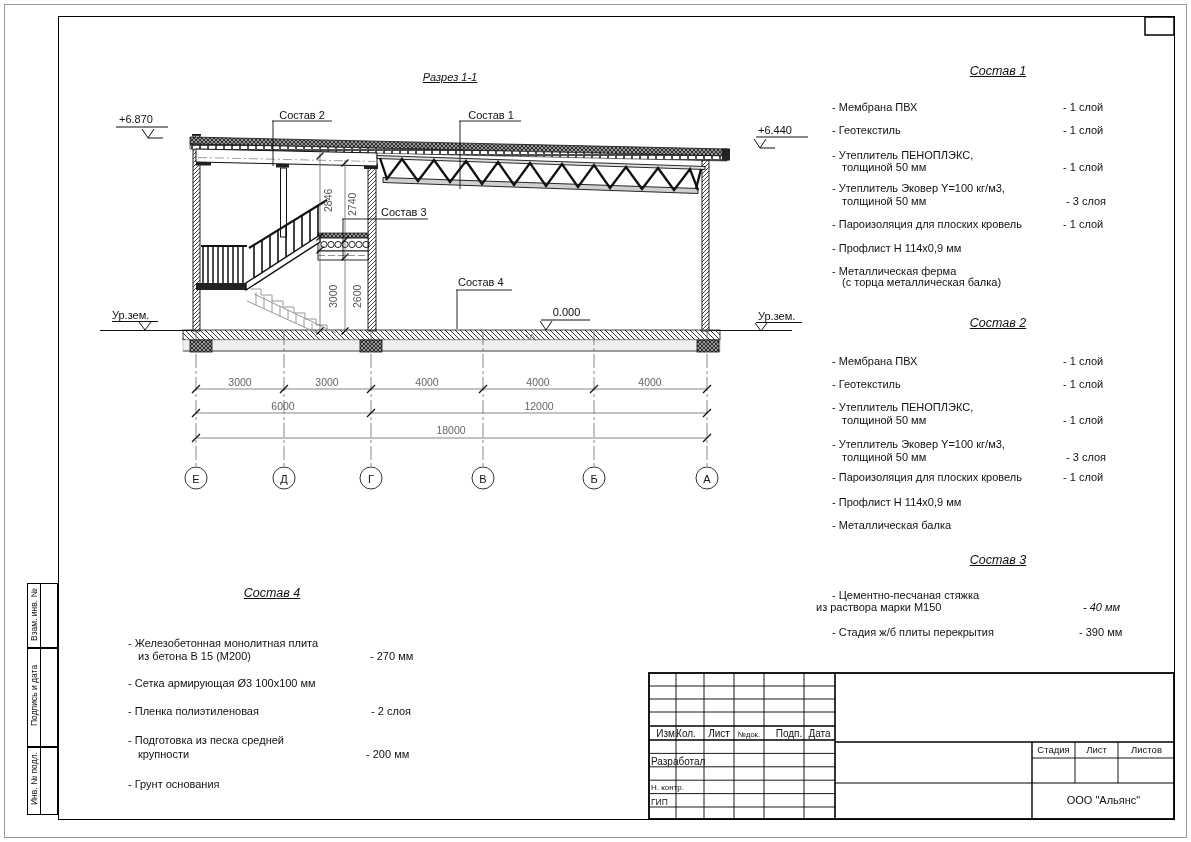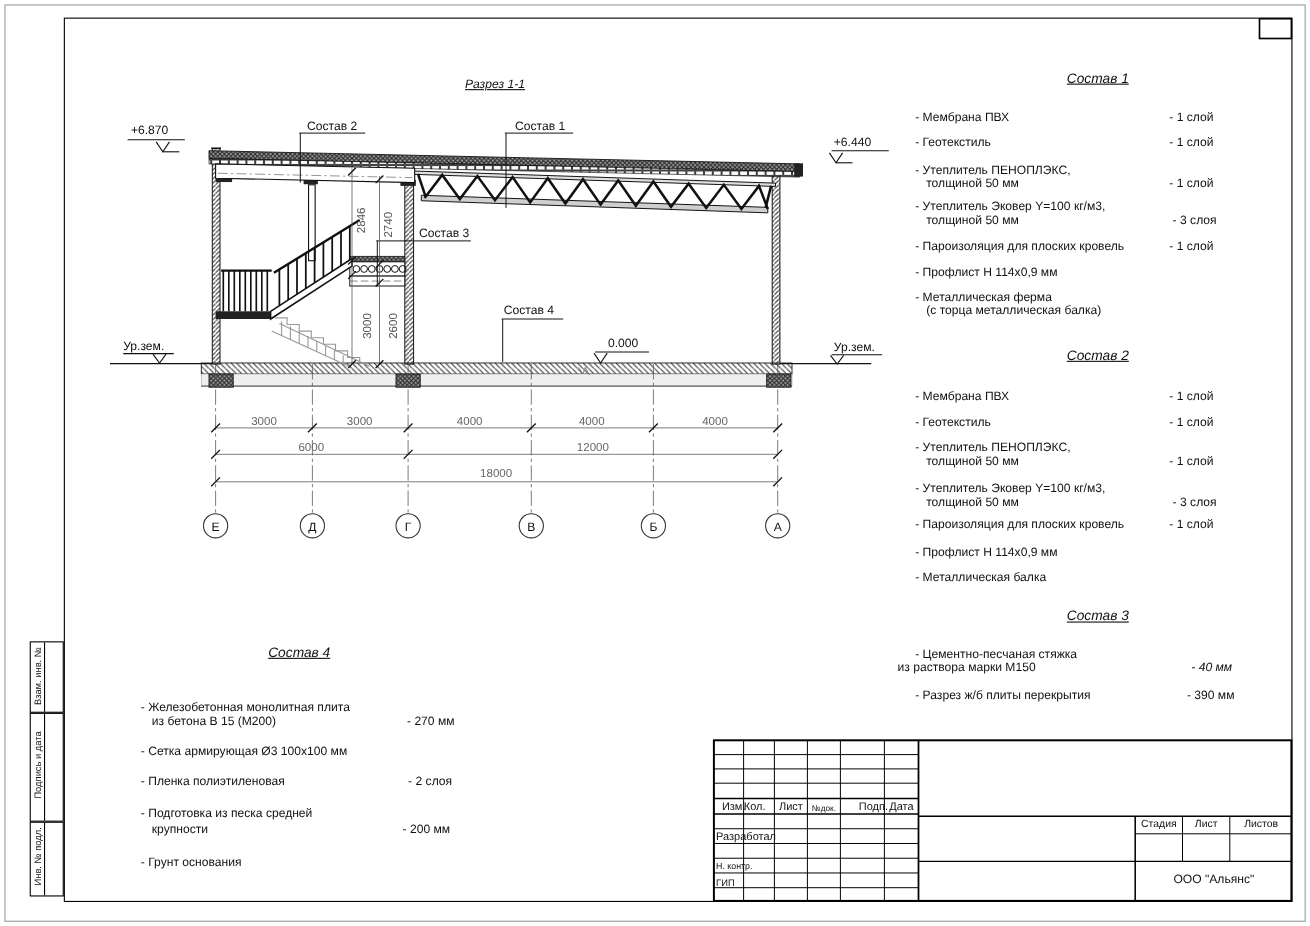--- a/index.html
+++ b/index.html
@@ -299,21 +299,21 @@
 <span class="abs lbl" style="left:1066px;top:451px;">- 3 слоя</span>
 <span class="abs lbl" style="left:832px;top:471px;">- Пароизоляция для плоских кровель</span>
 <span class="abs lbl" style="left:1063px;top:471px;">- 1 слой</span>
 <span class="abs lbl" style="left:832px;top:496px;">- Профлист Н 114х0,9 мм</span>
 <span class="abs lbl" style="left:832px;top:519px;">- Металлическая балка</span>
 
 <span class="abs ital u" style="left:953px;top:553px;width:90px;text-align:center;font-size:12.5px;">Состав 3</span>
 <span class="abs lbl" style="left:832px;top:589px;">- Цементно-песчаная стяжка</span>
 <span class="abs lbl" style="left:796px;top:601px;margin-left:20px;">из раствора марки М150</span>
 <span class="abs lbl" style="left:1083px;top:601px;font-style:italic;">- 40 мм</span>
-<span class="abs lbl" style="left:832px;top:626px;">- Разрез ж/б плиты перекрытия</span>
+<span class="abs lbl" style="left:832px;top:626px;">- Стадия ж/б плиты перекрытия</span>
 <span class="abs lbl" style="left:1079px;top:626px;">- 390 мм</span>
 
 <span class="abs ital u" style="left:228px;top:586px;width:88px;text-align:center;font-size:12.5px;">Состав 4</span>
 <span class="abs lbl" style="left:128px;top:637px;">- Железобетонная  монолитная плита</span>
 <span class="abs lbl" style="left:138px;top:650px;">из бетона В 15 (М200)</span>
 <span class="abs lbl" style="left:370px;top:650px;">- 270 мм</span>
 <span class="abs lbl" style="left:128px;top:677px;">- Сетка армирующая Ø3 100х100 мм</span>
 <span class="abs lbl" style="left:128px;top:705px;">- Пленка полиэтиленовая</span>
 <span class="abs lbl" style="left:371px;top:705px;">- 2 слоя</span>
 <span class="abs lbl" style="left:128px;top:734px;">- Подготовка из песка средней</span>
@@ -331,21 +331,21 @@
     <div class="div"></div>
   </div>
 <span class="vtext" style="left:8px;top:610px;width:52px;">Взам. инв. №</span>
 <span class="vtext" style="left:4px;top:691px;width:60px;">Подпись и дата</span>
 <span class="vtext" style="left:9px;top:775px;width:50px;">Инв. № подл.</span>
 
 <span class="abs tbl" style="left:649px;top:728px;width:36px;text-align:center;">Изм.</span>
 <span class="abs tbl" style="left:676px;top:728px;width:20px;text-align:center;">Кол.</span>
 <span class="abs tbl" style="left:704px;top:728px;width:30px;text-align:center;">Лист</span>
 <span class="abs" style="left:734px;top:730px;width:30px;text-align:center;font-size:7.5px;">№док.</span>
-<span class="abs tbl" style="left:764px;top:728px;width:60px;text-align:center;">Подп.</span>
+<span class="abs tbl" style="left:764px;top:728px;width:50px;text-align:center;">Подп.</span>
 <span class="abs tbl" style="left:804px;top:728px;width:31px;text-align:center;">Дата</span>
 <span class="abs" style="left:651px;top:756px;font-size:10px;">Разработал</span>
 <span class="abs" style="left:651px;top:783px;font-size:8px;">Н. контр.</span>
 <span class="abs" style="left:651px;top:796.5px;font-size:8.5px;">ГИП</span>
 <span class="abs" style="left:1032px;top:744px;width:43px;text-align:center;font-size:9.5px;">Стадия</span>
 <span class="abs" style="left:1075px;top:744px;width:43px;text-align:center;font-size:9.5px;">Лист</span>
 <span class="abs" style="left:1118px;top:744px;width:57px;text-align:center;font-size:9.5px;">Листов</span>
 <span class="abs" style="left:1032px;top:794px;width:143px;text-align:center;font-size:11px;">ООО "Альянс"</span>
 
 </body></html>

